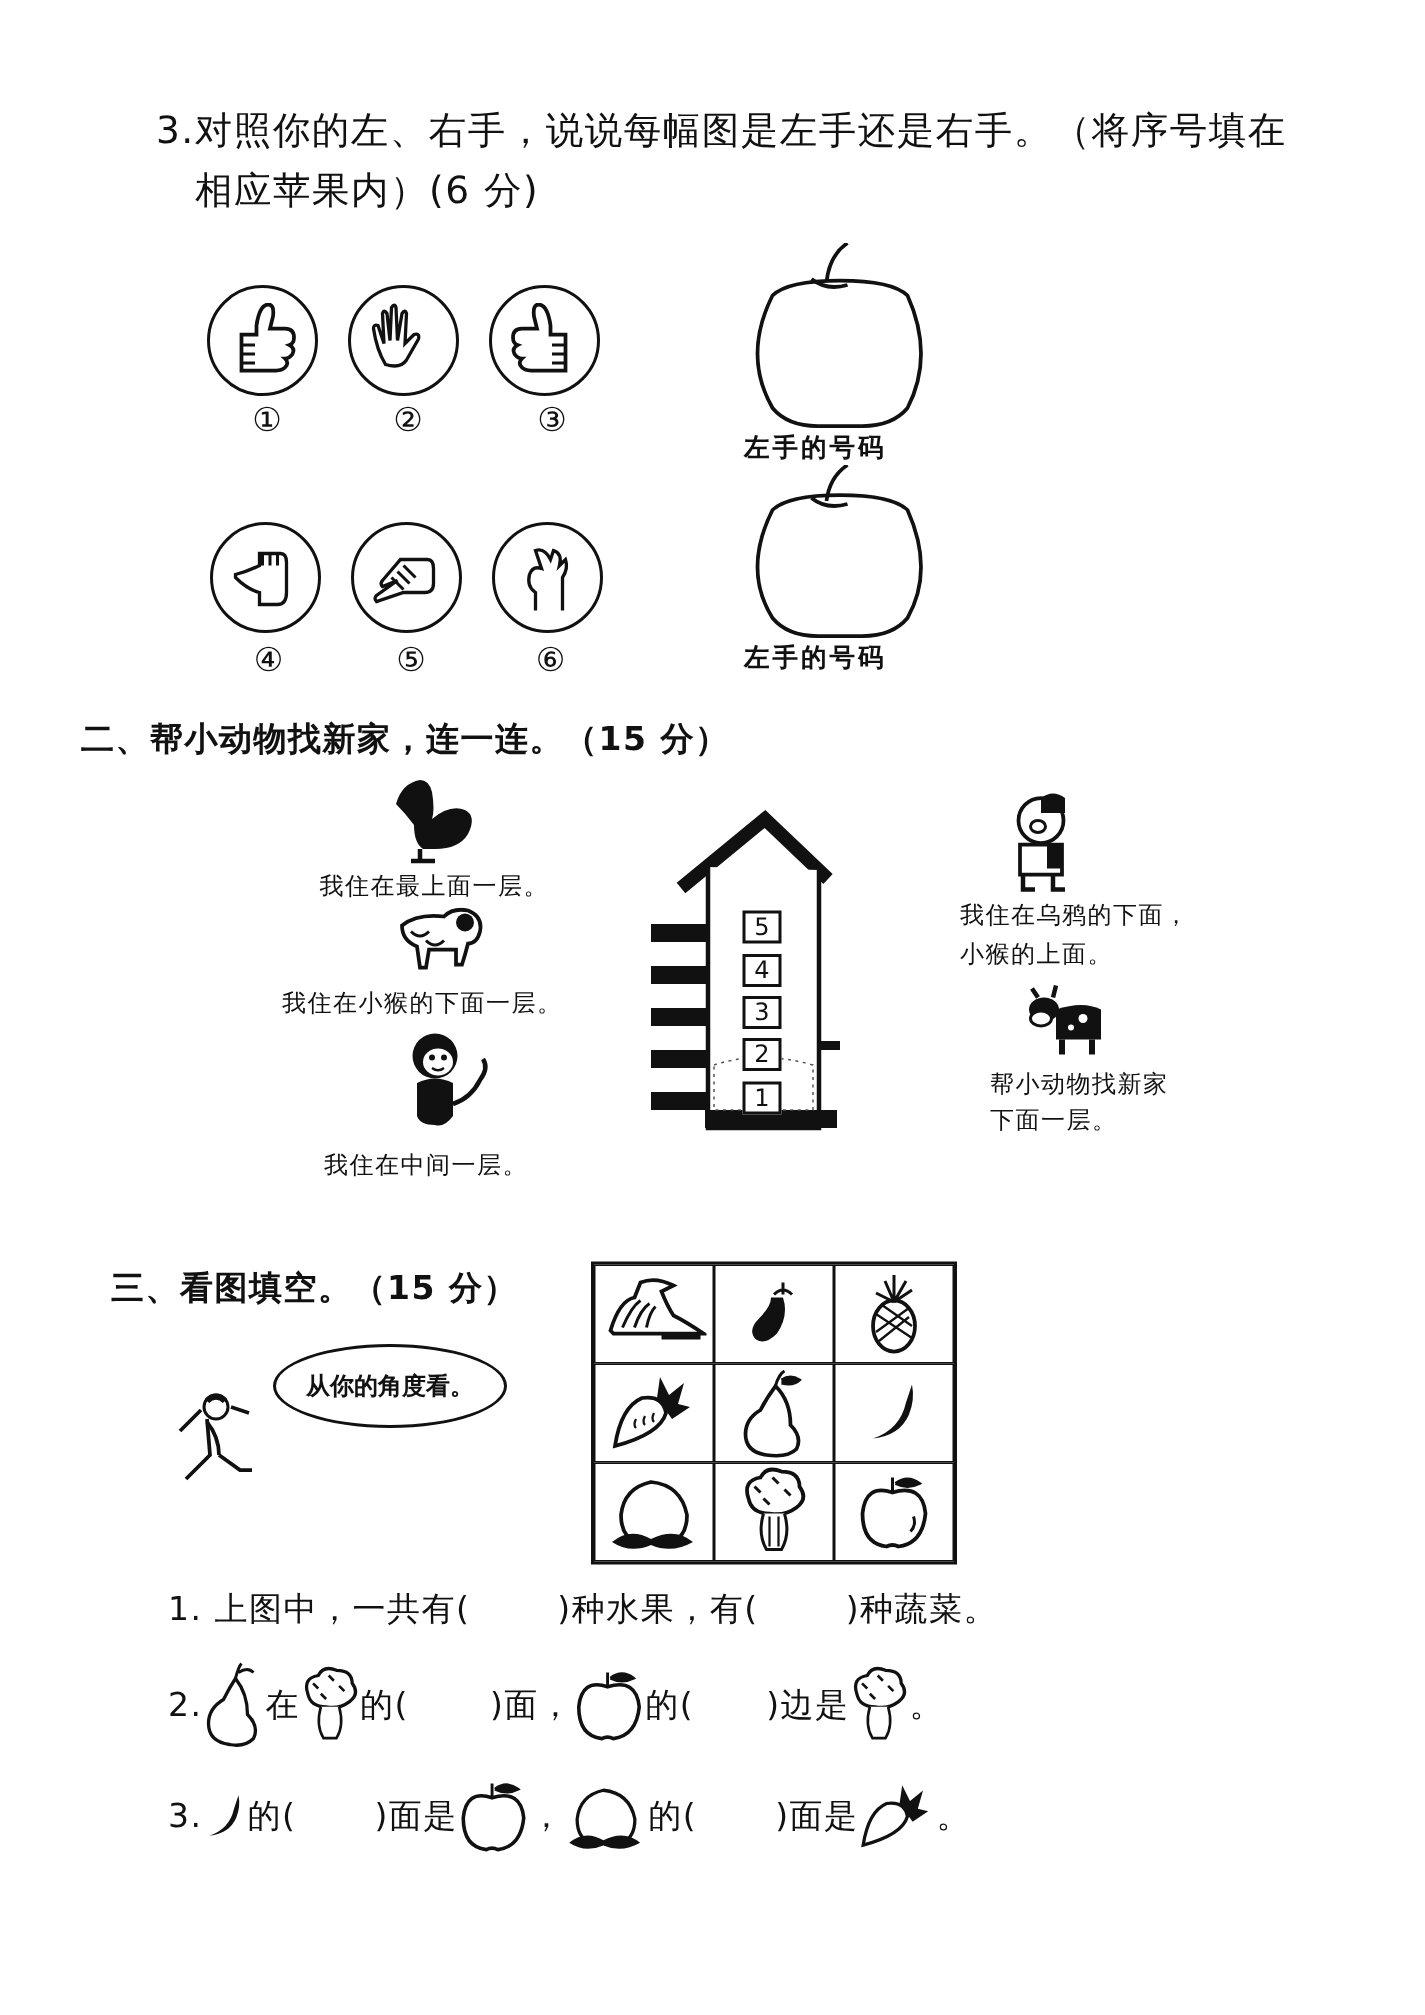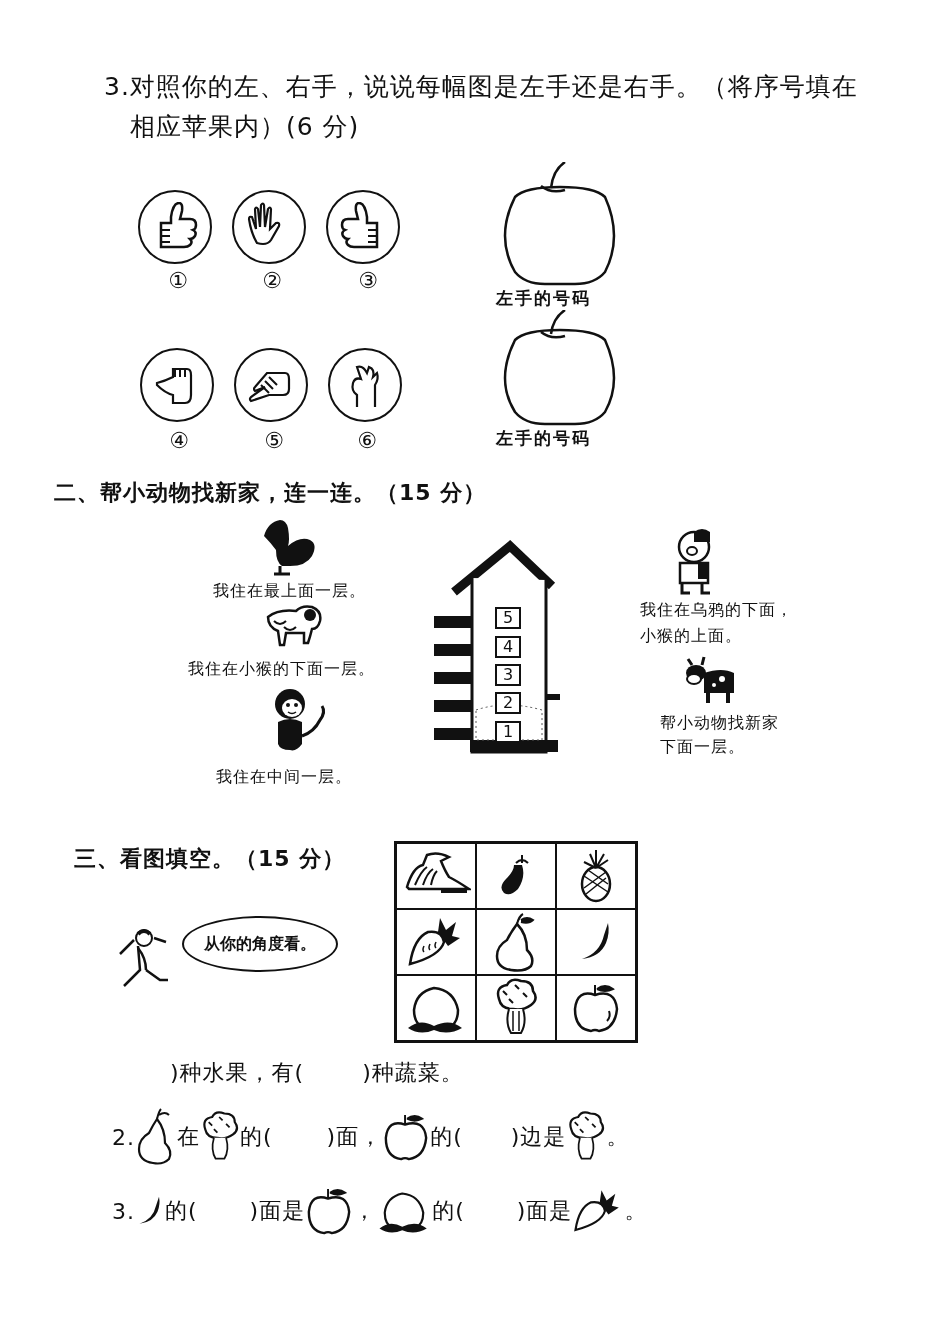--- a/index.html
+++ b/index.html
@@ -159,21 +159,21 @@
 
 <div class="abs h-text" style="left:74px; top:800px;margin-top:44px;">三、看图填空。（15 分）</div>
 
 <svg class="abs" style="left:116px; top:926px;" width="58" height="66" viewBox="0 0 58 66">
   <circle cx="28" cy="12" r="8" fill="#fff" stroke="#111" stroke-width="2"></circle>
   <path d="M22,8 q6,-6 12,0" stroke="#111" stroke-width="4" fill="none"></path>
   <path d="M4,28 l14,-14 M50,16 l-12,-4" stroke="#111" stroke-width="2.5" fill="none"></path>
   <path d="M22,20 l2,24 l-10,10 l-6,6 M30,44 l14,10 l8,0" stroke="#111" stroke-width="2.5" fill="none"></path>
   <path d="M22,22 q8,10 8,22" stroke="#111" stroke-width="2.5" fill="none"></path>
 </svg>
-<div class="abs bubble" style="left:182px; top:916px;">从你的角度看。</div>
+<div class="abs bubble" style="left:182px; top:896px;">从你的角度看。</div>
 
 <div class="abs grid" style="left:394px; top:841px;">
   <div class="cell">
     <svg width="70" height="50" viewBox="0 0 70 50">
       <path d="M6,36 q6,-20 16,-22 l4,-10 q10,-4 22,2 l-8,4 q4,10 8,16 q8,4 20,12 h-60 z" fill="#fff" stroke="#111" stroke-width="2.5"></path>
       <path d="M14,34 q6,-14 12,-18 M22,34 q4,-12 10,-16 M30,34 q2,-10 6,-14" stroke="#111" stroke-width="2" fill="none"></path>
       <path d="M40,38 h26 v4 h-26 z" fill="#111"></path>
     </svg>
   </div>
   <div class="cell">
@@ -224,20 +224,21 @@
   <div class="cell">
     <svg width="50" height="54" viewBox="0 0 50 54">
       <path d="M24,14 q-18,-6 -20,14 q0,20 16,22 q4,-2 8,0 q16,-2 18,-22 q-2,-20 -22,-14 z" fill="#fff" stroke="#111" stroke-width="2.5"></path>
       <path d="M24,14 v-10 M26,8 q8,-6 16,0 q-8,4 -16,0" stroke="#111" stroke-width="2" fill="#111"></path>
       <path d="M38,30 q2,6 -2,10" stroke="#111" stroke-width="2" fill="none"></path>
     </svg>
   </div>
 </div>
 
 <div class="abs fill-line" style="left:112px; top:1058px;">
+  <span>1. 上图中，一共有(</span>
   <span class="blank" style="width:58px;"></span>
   <span>)种水果，有(</span>
   <span class="blank" style="width:58px;"></span>
   <span>)种蔬菜。</span>
 </div>
 
 <div class="abs fill-line" style="left:112px; top:1106px; height:62px;">
   <span>2.</span>
   <svg width="42" height="60" viewBox="0 0 42 60">
     <path d="M22,12 q8,10 8,24 q8,8 4,16 q-6,6 -16,4 q-14,-2 -14,-14 q0,-10 10,-16 q4,-8 8,-14 z" fill="#fff" stroke="#111" stroke-width="2.2"></path>

